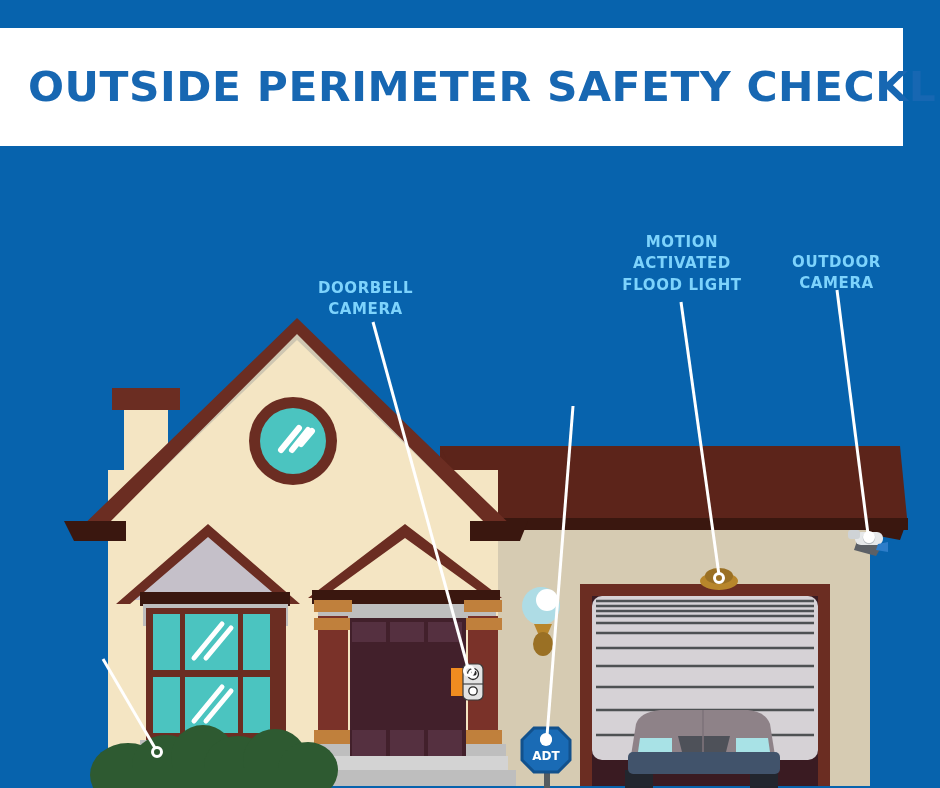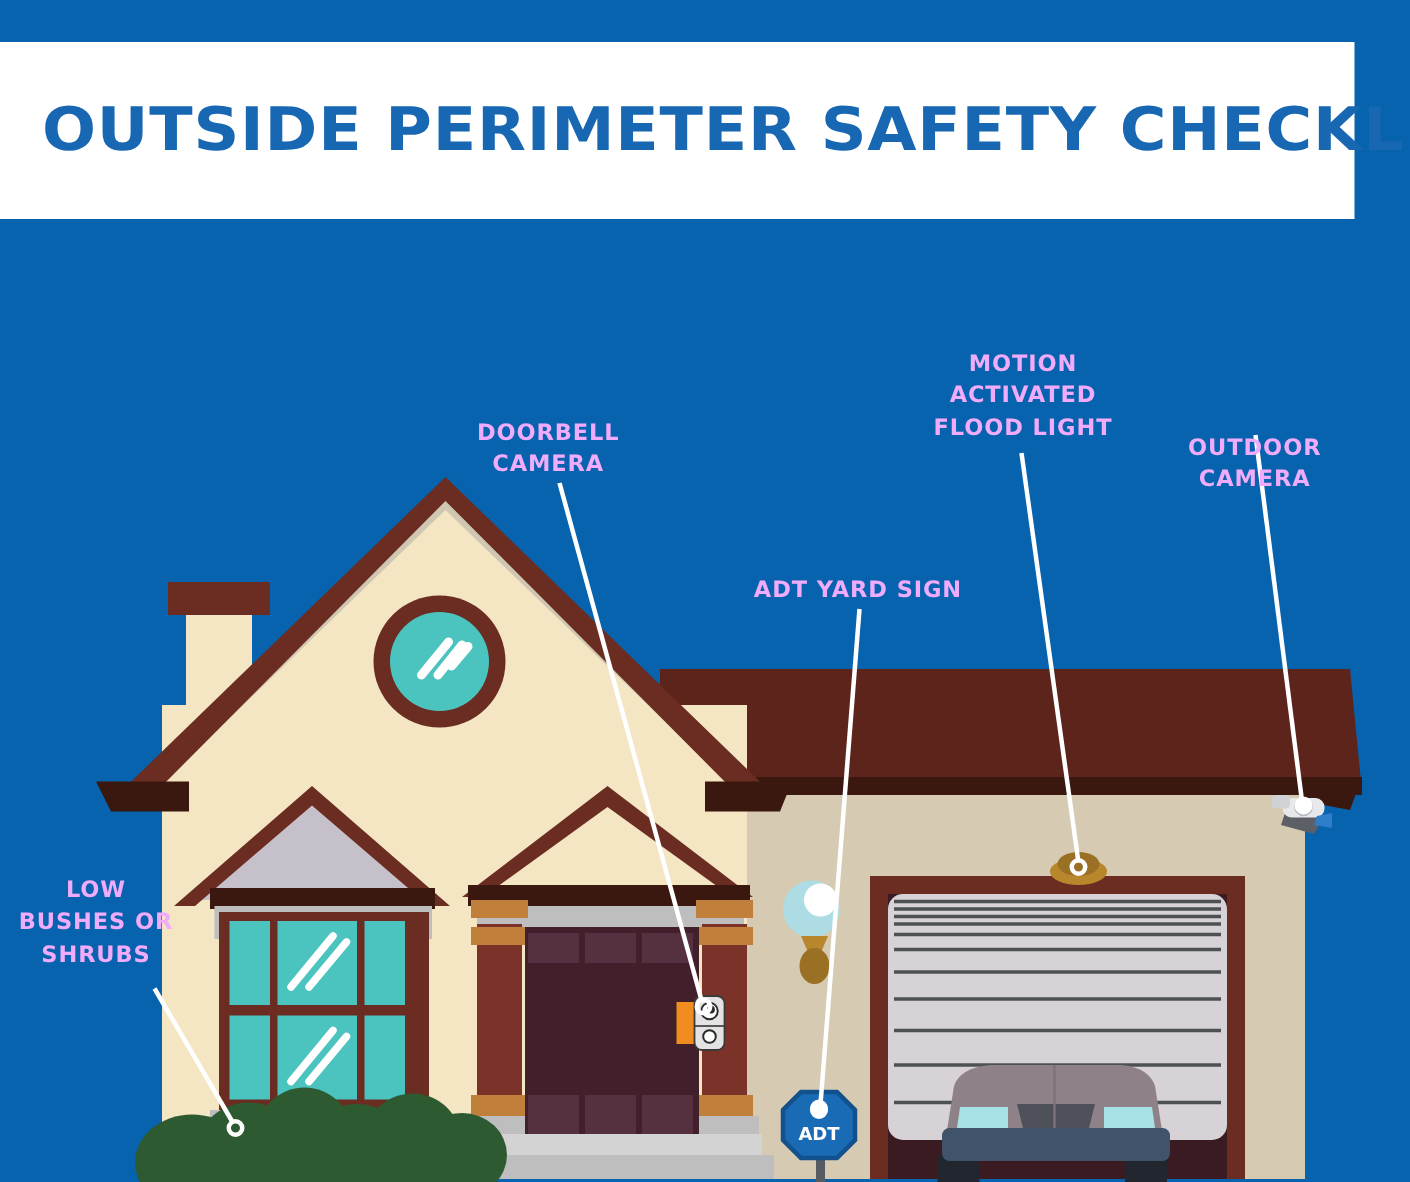--- a/index.html
+++ b/index.html
@@ -34,32 +34,32 @@
     transform: scaleX(1.06);
     transform-origin: left center;
     white-space: nowrap;
   }
   
   #scene { position: absolute; left: 0; top: 0; width: 862px; height: 788px; }
   #scene svg { display: block; }
   
   .callout {
     position: absolute;
-    color: #f0abfc;
+    color: #7dd3fc;
     font-family: "DejaVu Sans", sans-serif;
     font-weight: bold;
     font-size: 15px;
     line-height: 1.42;
     letter-spacing: 0.6px;
     text-align: center;
     white-space: pre-line;
   }
   #label-doorbell-camera { left: 288px; top: 278px; width: 155px; }
   #label-flood-light     { left: 600px; top: 232px; width: 164px; }
-  #label-outdoor-camera  { left: 764px; top: 252px; width: 145px; margin-top: 36px; }
+  #label-outdoor-camera  { left: 764px; top: 252px; width: 145px; }
   #label-yard-sign       { left: 492px; top: 383px; width: 160px; }
   #label-bushes          { left: 6px;  top: 583px; width: 116px; }
 </style>
 </head>
 <body>
 
 <div id="infographic">
 
   <div id="title-banner">
     <div id="page-title">OUTSIDE PERIMETER SAFETY CHECKLIST</div>
@@ -277,19 +277,15 @@
   <div class="callout" id="label-doorbell-camera">DOORBELL
 CAMERA</div>
 
   <div class="callout" id="label-flood-light">MOTION
 ACTIVATED
 FLOOD LIGHT</div>
 
   <div class="callout" id="label-outdoor-camera">OUTDOOR
 CAMERA</div>
 
-  <div class="callout" id="label-yard-sign">ADT YARD SIGN</div>
-
-  <div class="callout" id="label-bushes">LOW
-BUSHES OR
-SHRUBS</div>
+
 
 </div>
 
 </body></html>

